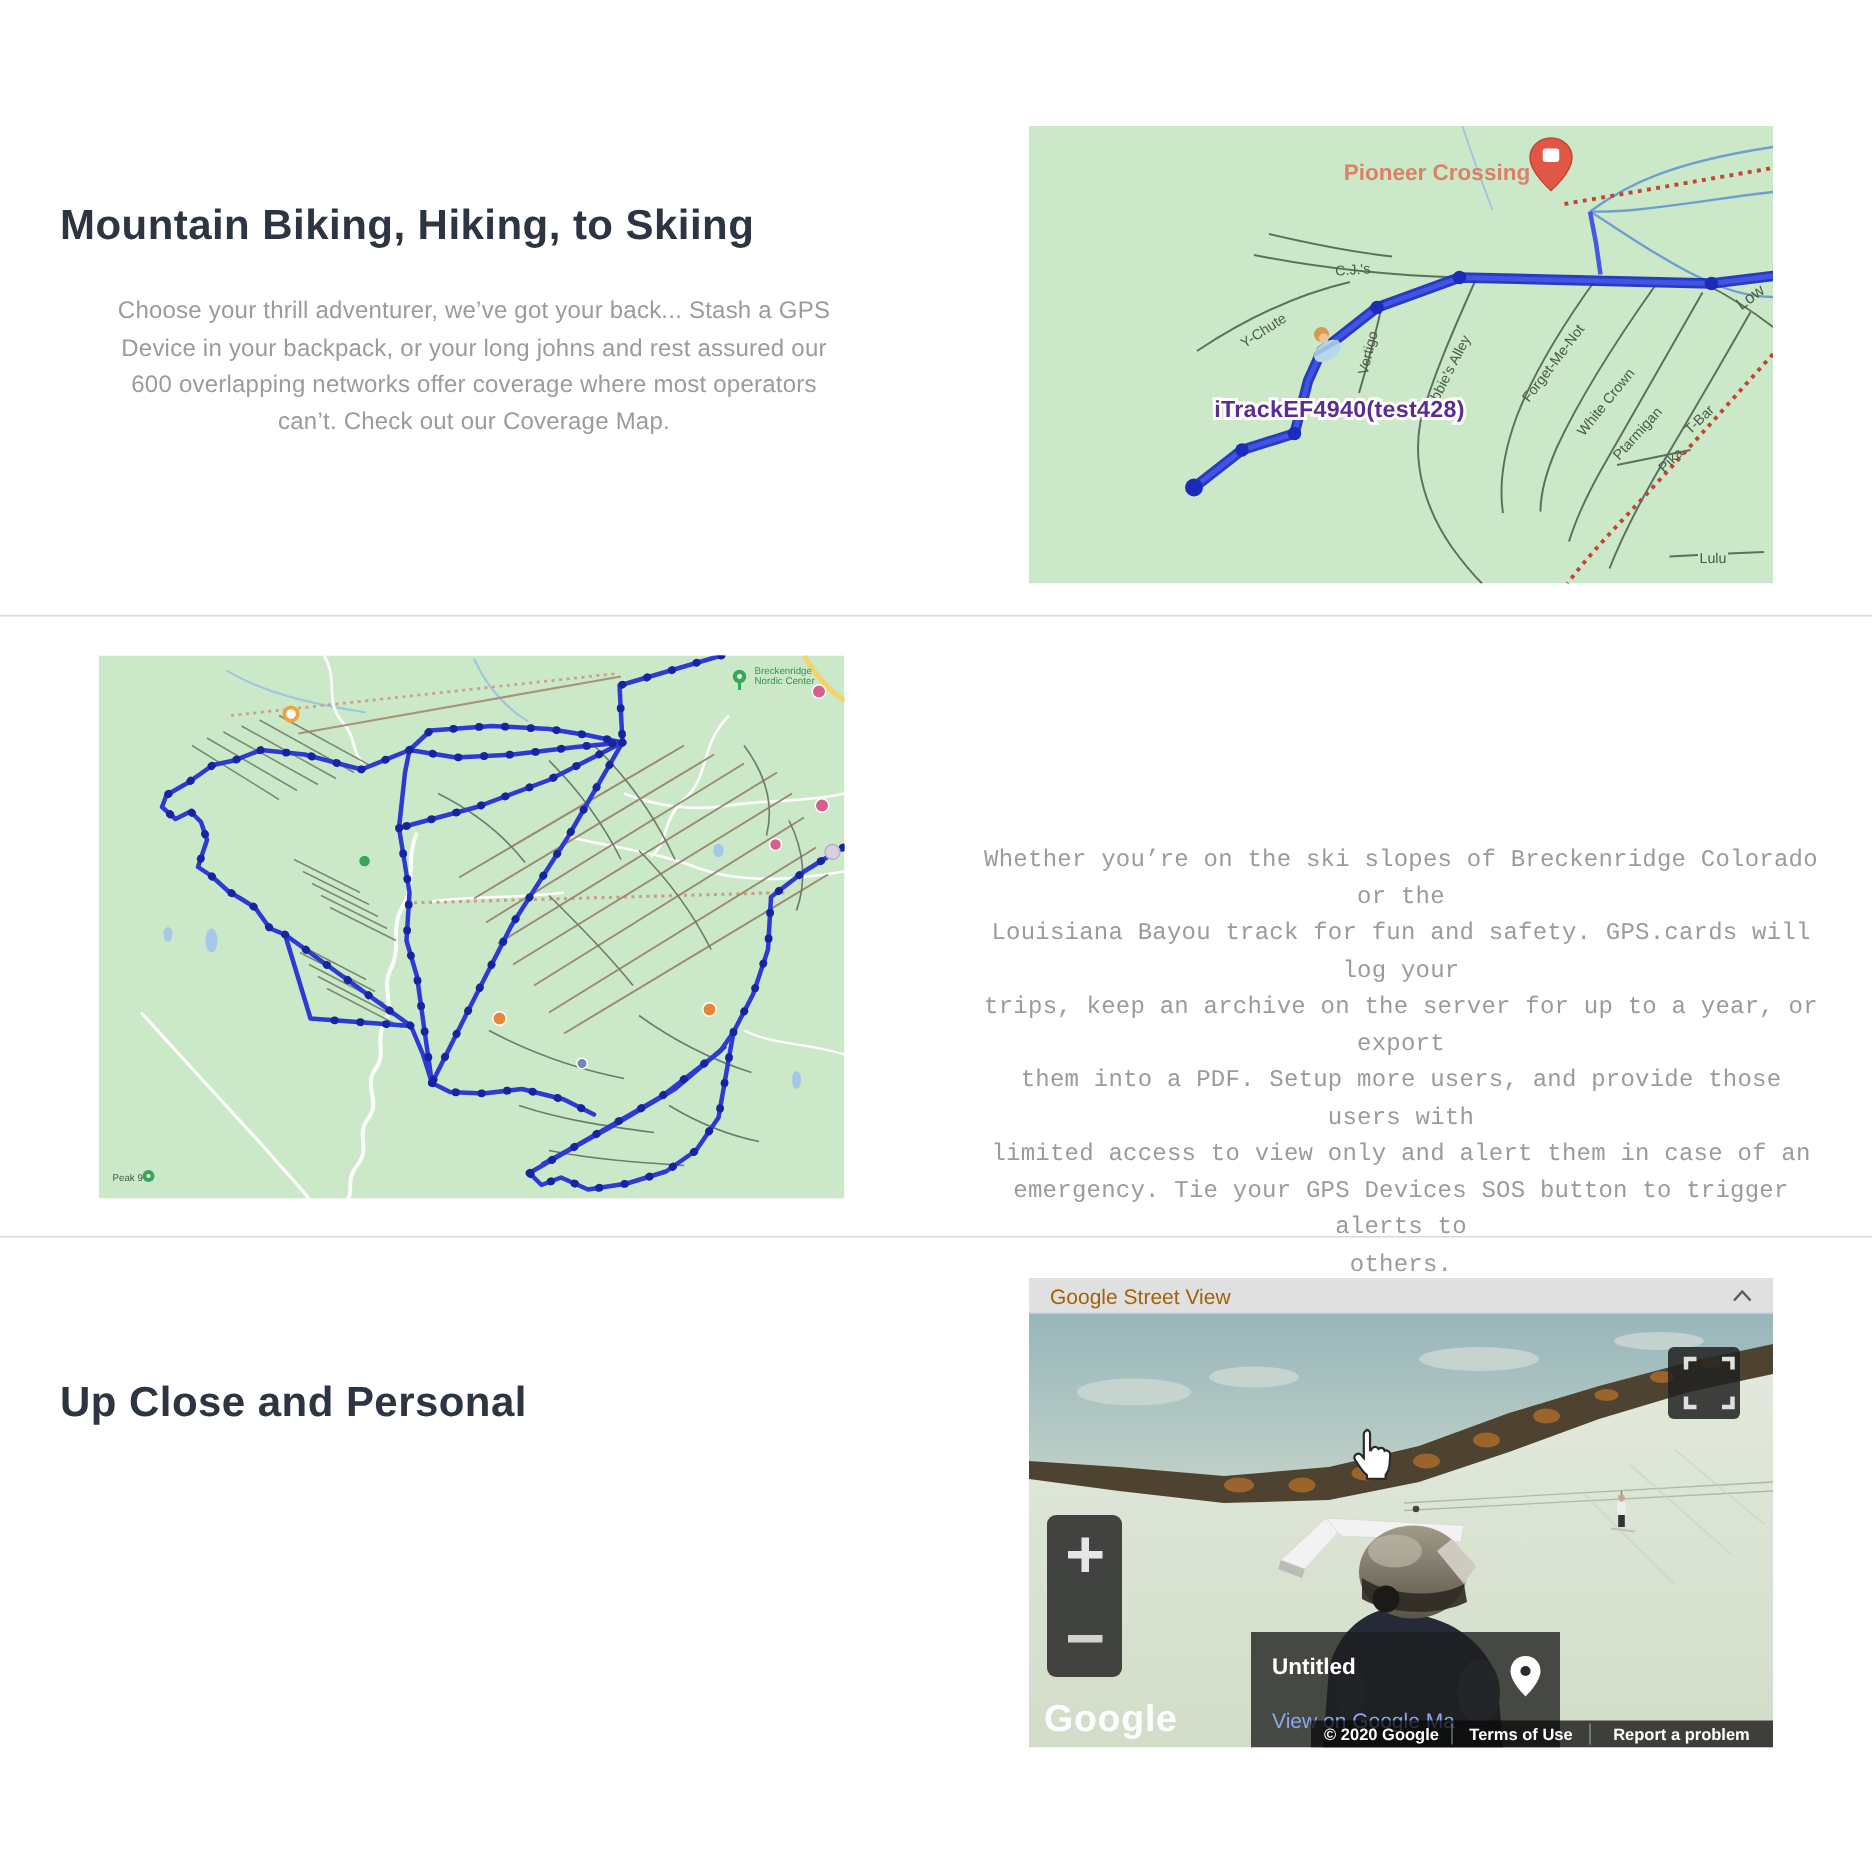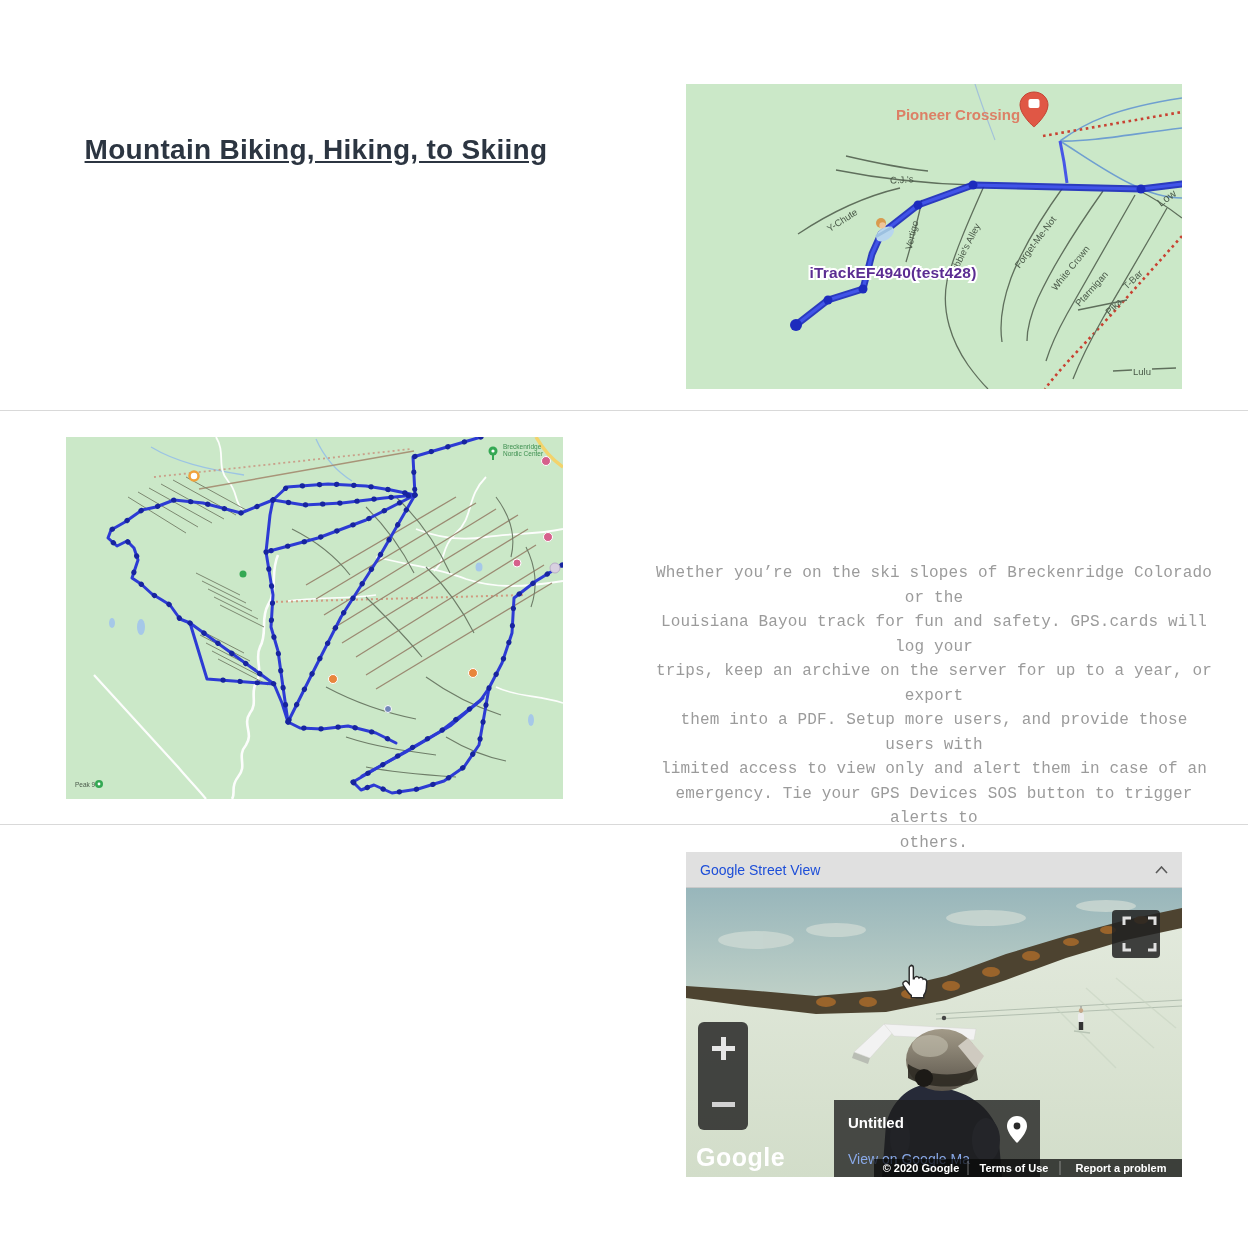--- a/index.html
+++ b/index.html
@@ -1,43 +1,47 @@
 <!DOCTYPE html>
 <html><head>
 <meta charset="utf-8">
 <style>
   html,body{margin:0;padding:0;background:#fff;}
   .page{position:relative;width:1248px;height:1248px;background:#ffffff;
         font-family:"Liberation Sans",sans-serif;overflow:hidden;}
   .divider{position:absolute;left:0;width:1248px;height:1px;background:#d9d9d9;}
   .heading{position:absolute;margin:0;font-size:28px;font-weight:700;color:#2c3541;
-           text-align:center;letter-spacing:0.3px;text-decoration:underline;}
+           text-align:left;letter-spacing:0.3px;}
   .body-text{position:absolute;margin:0;font-size:16px;line-height:24.5px;color:#9b9b9b;
              text-align:center;white-space:pre-line;letter-spacing:0.15px;}
   #heading-1{left:40px;top:134px;width:552px;}
   #para-1{left:36px;top:196px;width:560px;}
   #map-top{position:absolute;left:686px;top:84px;width:496px;height:305px;}
   #heading-2{left:660px;top:501px;width:548px;}
   #para-2{left:656px;top:561px;width:556px;font-family:Liberation Mono, monospace;}
   #map-mid{position:absolute;left:66px;top:437px;width:497px;height:362px;}
   #heading-3{left:40px;top:919px;width:552px;}
   #para-3{left:36px;top:979px;width:560px;}
   #streetview{position:absolute;left:686px;top:852px;width:496px;}
-  #sv-header{height:36px;background:#e0e0e0;border-bottom:1px solid #c9c9c9;
+  #sv-header{height:24px;background:#e0e0e0;border-bottom:1px solid #c9c9c9;
              display:flex;align-items:center;justify-content:space-between;
-             padding:0 14px;box-sizing:border-box;color:#1d4ed8;font-size:14px;}
+             padding:0 14px;box-sizing:border-box;color:#a16207;font-size:14px;}
   #sv-scene{display:block;}
   svg text{font-family:"Liberation Sans",sans-serif;}
 </style>
 </head>
 <body>
 
 <div class="page">
 
   <h2 class="heading" id="heading-1">Mountain Biking, Hiking, to Skiing</h2>
+  <p class="body-text" id="para-1">Choose your thrill adventurer, we’ve got your back... Stash a GPS
+Device in your backpack, or your long johns and rest assured our
+600 overlapping networks offer coverage where most operators
+can’t. Check out our Coverage Map.</p>
 
   <div id="map-top">
     <svg width="496" height="305" viewBox="0 0 496 305">
       <rect width="496" height="305" fill="#cbe8c8"></rect>
 
       <g fill="none" stroke="#6f9fd0" stroke-width="1.6">
         <path d="M289,0 C296,22 303,40 309,56" stroke="#a3c2da" stroke-width="1.2"></path>
         <path d="M374,57 C400,38 430,24 496,14"></path>
         <path d="M374,57 C405,58 445,50 496,44"></path>
         <path d="M374,57 C395,70 420,88 445,100 C465,110 482,114 496,114"></path>
@@ -248,20 +252,21 @@
   <p class="body-text" id="para-2">Whether you’re on the ski slopes of Breckenridge Colorado or the
 Louisiana Bayou track for fun and safety. GPS.cards will log your
 trips, keep an archive on the server for up to a year, or export
 them into a PDF. Setup more users, and provide those users with
 limited access to view only and alert them in case of an
 emergency. Tie your GPS Devices SOS button to trigger alerts to
 others.</p>
 
   <div class="divider" style="top:824px;"></div>
 
+  <h2 class="heading" id="heading-3">Up Close and Personal</h2>
 
   <div id="streetview">
     <div id="sv-header">
       <span>Google Street View</span>
       <svg width="13" height="8" viewBox="0 0 13 8">
         <polyline points="1,7 6.5,1 12,7" fill="none" stroke="#5a5a5a" stroke-width="1.6"></polyline>
       </svg>
     </div>
     <svg id="sv-scene" width="496" height="289" viewBox="0 0 496 289">
       <defs>

